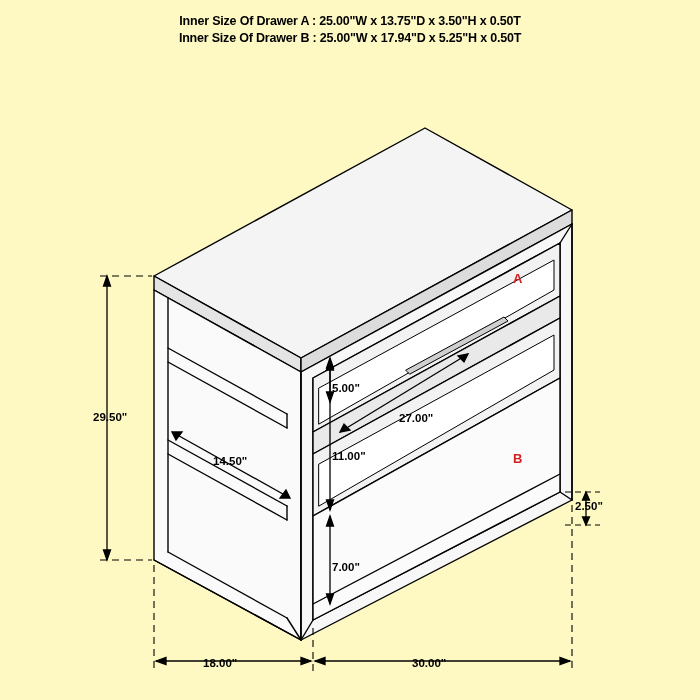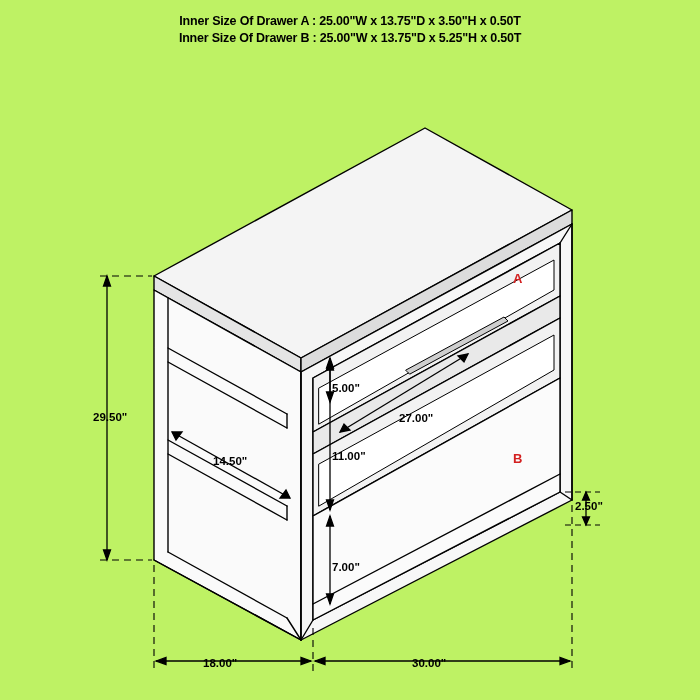--- a/index.html
+++ b/index.html
@@ -4,21 +4,21 @@
 <style>
   html, body {
     margin: 0;
     padding: 0;
     background: #ffffff;
   }
   #page {
     position: relative;
     width: 700px;
     height: 700px;
-    background: #bef264;
+    background: #fef9c3;
     font-family: "Liberation Sans", sans-serif;
     overflow: hidden;
   }
   .hdr {
     position: absolute;
     left: 0;
     width: 700px;
     text-align: center;
     font-size: 12.5px;
     font-weight: bold;
@@ -49,21 +49,21 @@
     color: #d32020;
     white-space: nowrap;
   }
 </style>
 </head>
 <body>
 
 <div id="page">
 
   <div class="hdr" id="hdr1">Inner Size Of Drawer A : 25.00"W x 13.75"D x 3.50"H x 0.50T</div>
-  <div class="hdr" id="hdr2">Inner Size Of Drawer B : 25.00"W x 13.75"D x 5.25"H x 0.50T</div>
+  <div class="hdr" id="hdr2">Inner Size Of Drawer B : 25.00"W x 17.94"D x 5.25"H x 0.50T</div>
 
   <svg class="diagram" viewBox="0 0 700 700">
     <g fill="none" stroke="#000000" stroke-width="1.4" stroke-linejoin="round" stroke-linecap="round">
 
       <polygon points="154,276 425,128 572,210 301,358" fill="#f4f4f4" stroke="#000000"></polygon>
 
       <polygon points="154,276 301,358 301,372 154,290" fill="#e4e4e4" stroke="#000000"></polygon>
       <polygon points="301,358 572,210 572,224 301,372" fill="#dcdcdc" stroke="#000000"></polygon>
 
       <polygon points="154,290 301,372 301,640 154,560" fill="#fafafa" stroke="#000000"></polygon>

